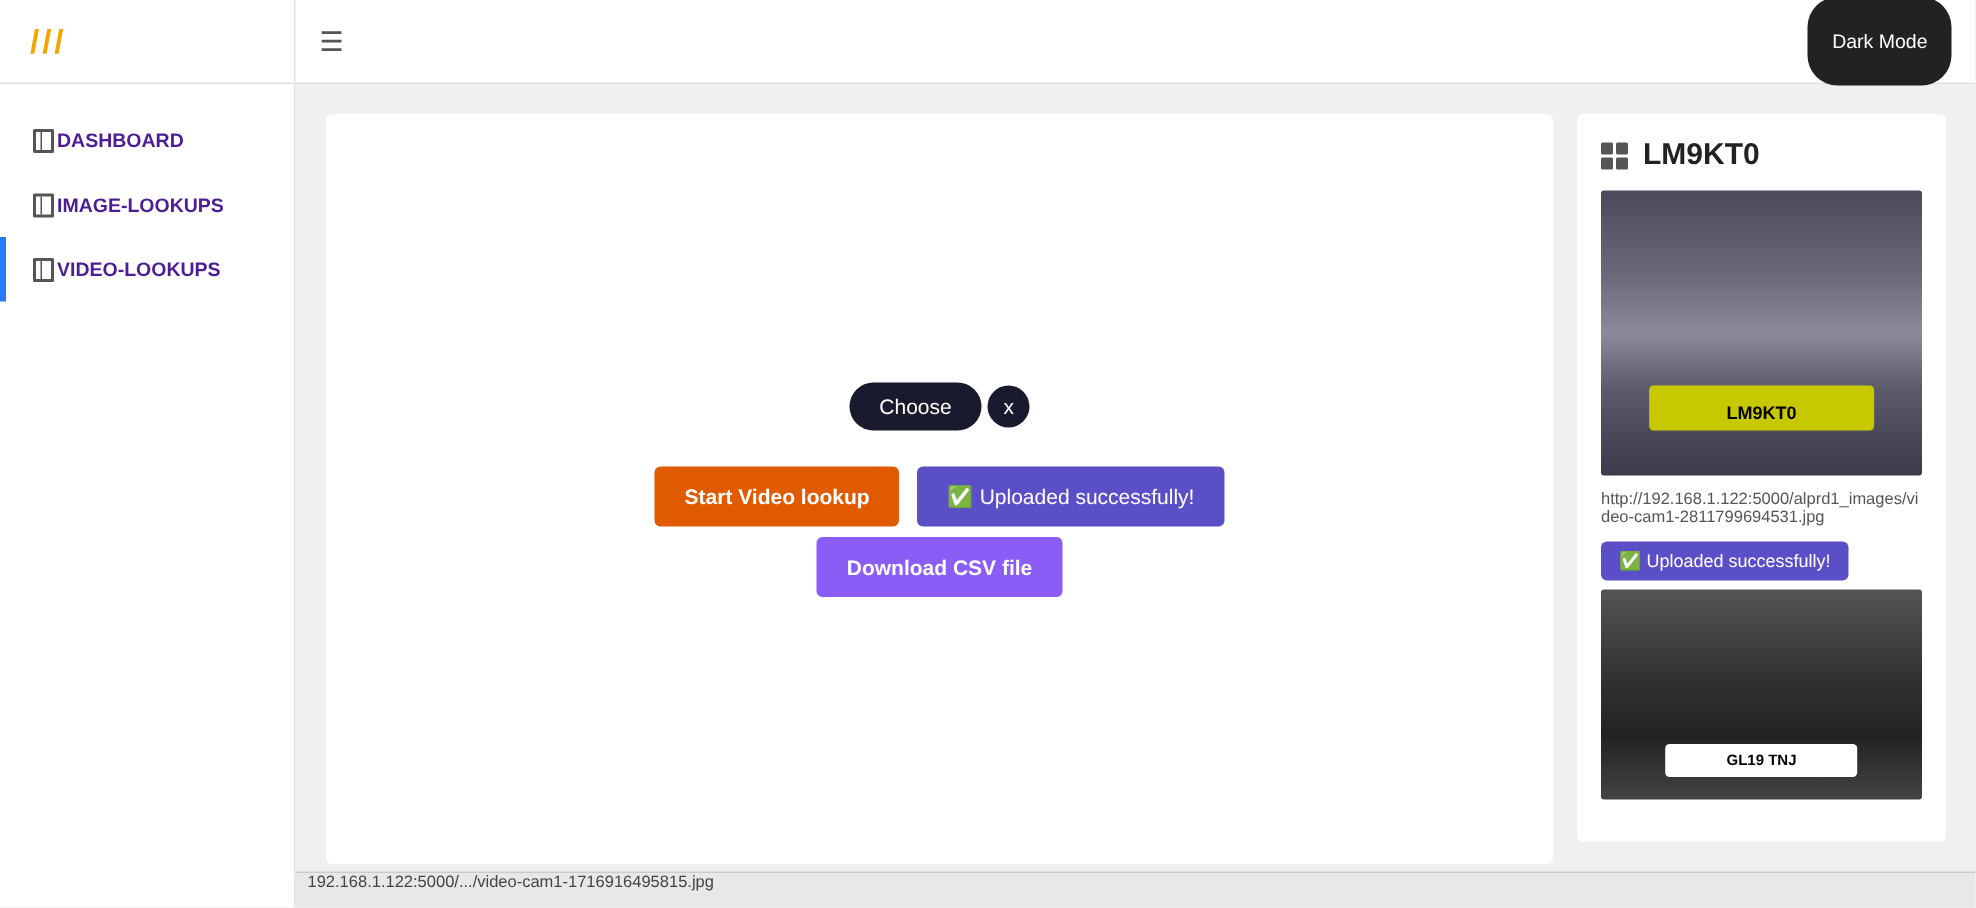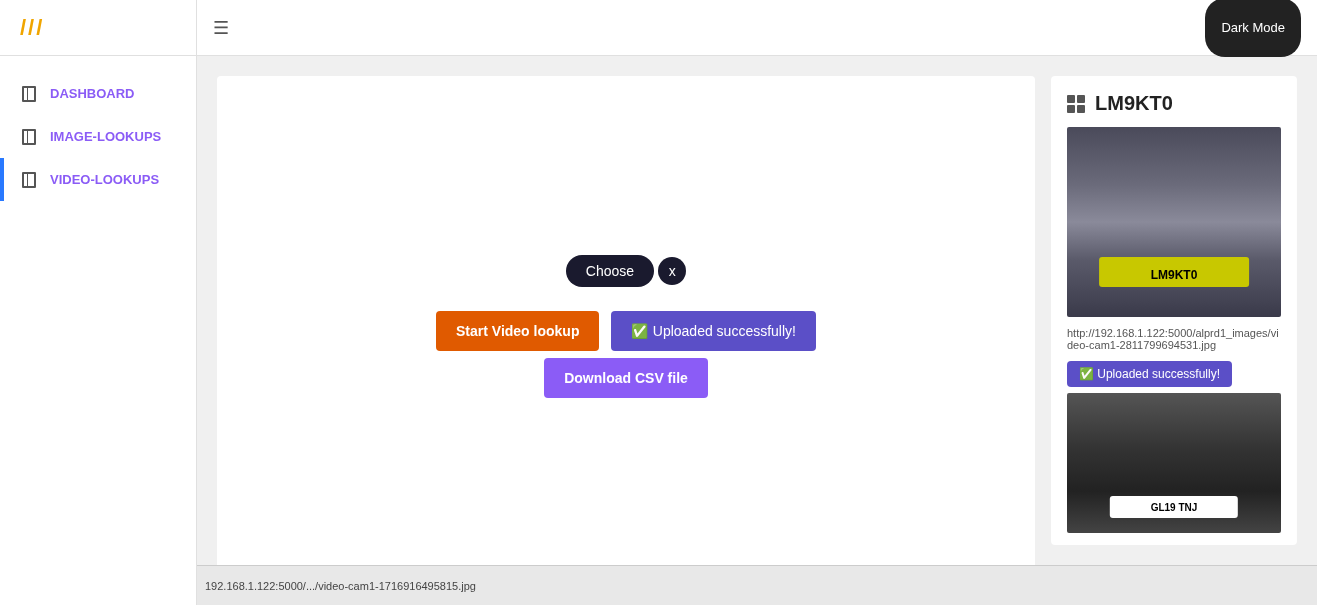--- a/index.html
+++ b/index.html
@@ -28,26 +28,25 @@
       letter-spacing: 2px;
     }
     .sidebar-nav {
       display: flex;
       flex-direction: column;
       padding-top: 16px;
     }
     .sidebar-item {
       display: flex;
       align-items: center;
-      gap: 12px;
       padding: 14px 20px;
       cursor: pointer;
       font-size: 13px;
       font-weight: 700;
-      color: #8b5cf6;
+      color: #4c1d95;
       position: relative;
     }
     .sidebar-item.active::before {
       content: '';
       position: absolute;
       left: 0;
       top: 0;
       bottom: 0;
       width: 4px;
       background: #2979ff;
@@ -312,25 +311,25 @@
       border-radius: 4px;
       padding: 6px 12px;
       font-size: 12px;
       font-weight: 500;
       margin-bottom: 6px;
       display: inline-block;
     }
 
     
     .statusbar {
-      height: 40px;
+      height: 24px;
       background: #e8e8e8;
       border-top: 1px solid #ccc;
       display: flex;
-      align-items: center;
+      align-items: flex-start;
       padding: 0 8px;
       font-size: 11px;
       color: #444;
     }
   </style>
 </head>
 <body>
 
 <div class="sidebar">
   <div class="sidebar-logo">

